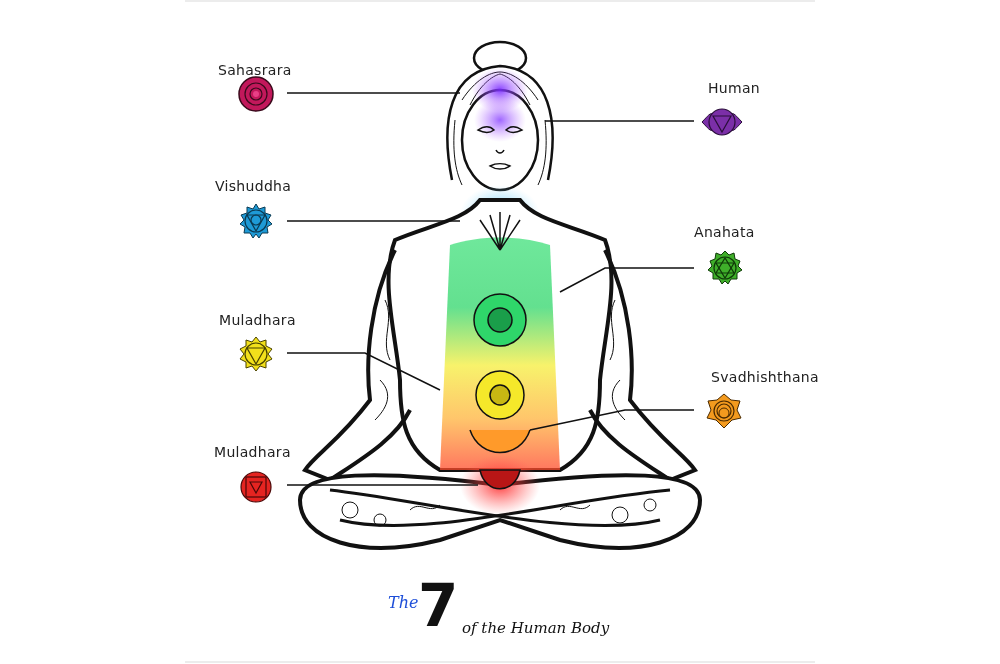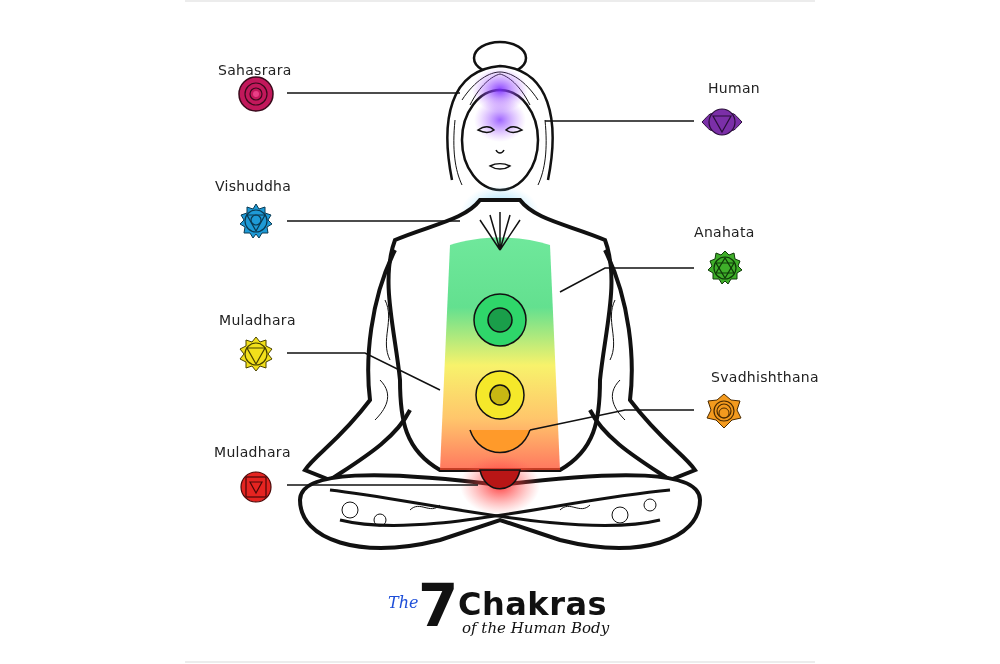--- a/index.html
+++ b/index.html
@@ -165,15 +165,14 @@
 <svg class="icon" style="left:706px;top:393px;" viewBox="0 0 36 36">
   <polygon points="18,1 25,7 34,8 31,17 35,25 26,27 18,35 10,27 1,25 5,17 2,8 11,7" fill="#f39a1e" stroke="#4a2a00" stroke-width="1"></polygon>
   <circle cx="18" cy="18" r="10" fill="#f39a1e" stroke="#4a2a00" stroke-width="1.2"></circle>
   <circle cx="18" cy="18" r="7" fill="none" stroke="#4a2a00" stroke-width="1.2"></circle>
   <circle cx="18" cy="20" r="5" fill="none" stroke="#4a2a00" stroke-width="1"></circle>
 </svg>
 
 <div class="title">
   <span class="t-the">The</span>
   <span class="t-seven">7</span>
-  <span class="t-chakras">Chakras</span>
   <span class="t-sub">of the Human Body</span>
 </div>
 
 </body></html>

